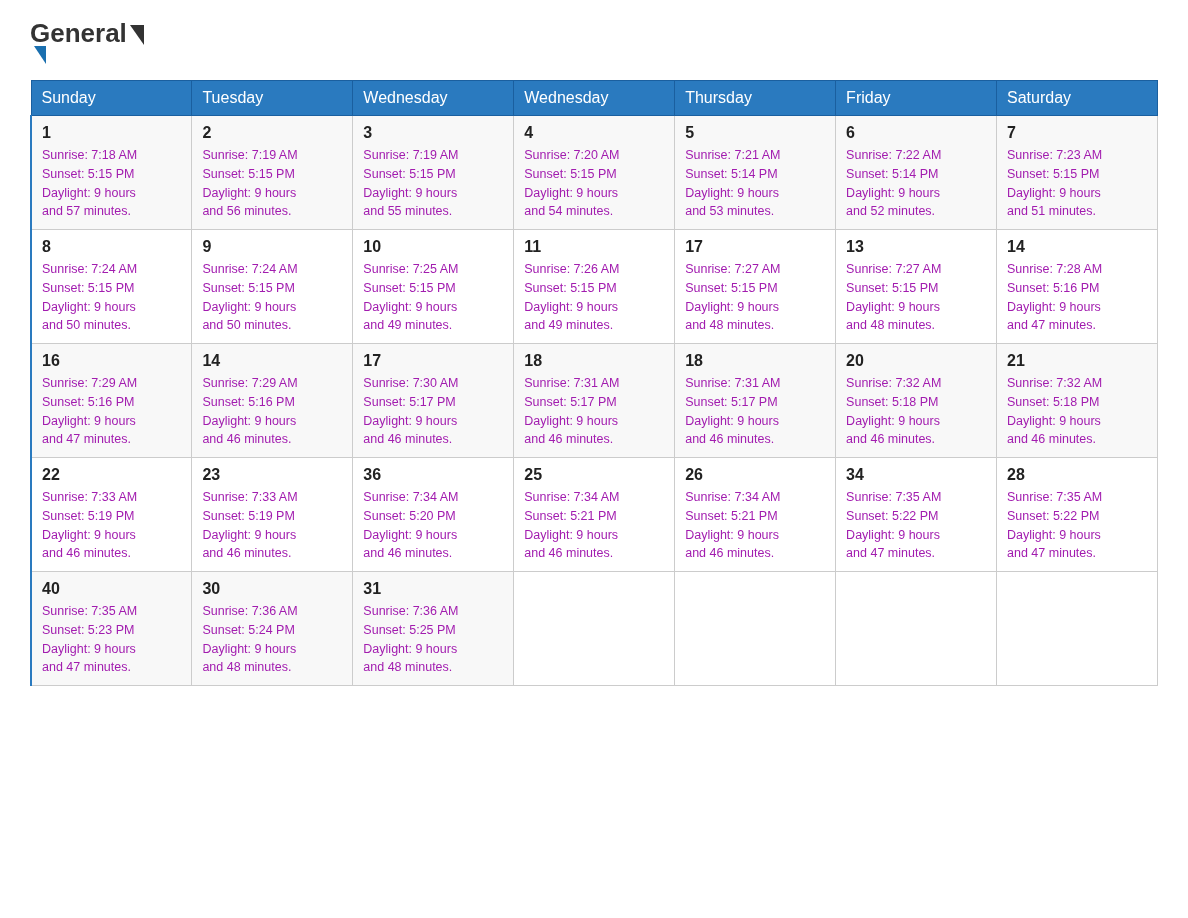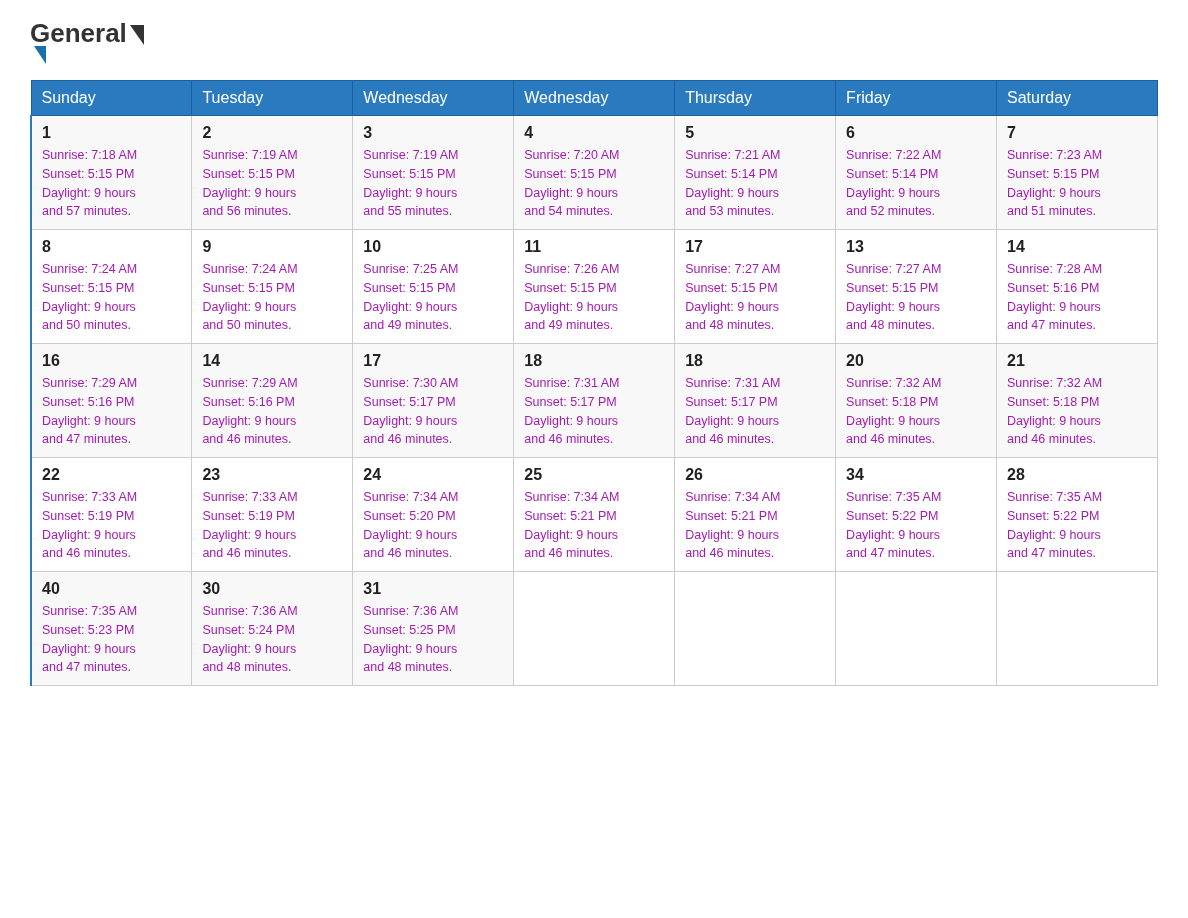--- a/index.html
+++ b/index.html
@@ -246,21 +246,21 @@
       <tr>
         <td>
           <span class="day-number">22</span>
           <div class="day-info">Sunrise: 7:33 AM<br>Sunset: 5:19 PM<br>Daylight: 9 hours<br>and 46 minutes.</div>
         </td>
         <td>
           <span class="day-number">23</span>
           <div class="day-info">Sunrise: 7:33 AM<br>Sunset: 5:19 PM<br>Daylight: 9 hours<br>and 46 minutes.</div>
         </td>
         <td>
-          <span class="day-number">24</span>
+          <span class="day-number">36</span>
           <div class="day-info">Sunrise: 7:34 AM<br>Sunset: 5:20 PM<br>Daylight: 9 hours<br>and 46 minutes.</div>
         </td>
         <td>
           <span class="day-number">25</span>
           <div class="day-info">Sunrise: 7:34 AM<br>Sunset: 5:21 PM<br>Daylight: 9 hours<br>and 46 minutes.</div>
         </td>
         <td>
           <span class="day-number">26</span>
           <div class="day-info">Sunrise: 7:34 AM<br>Sunset: 5:21 PM<br>Daylight: 9 hours<br>and 46 minutes.</div>
         </td>

